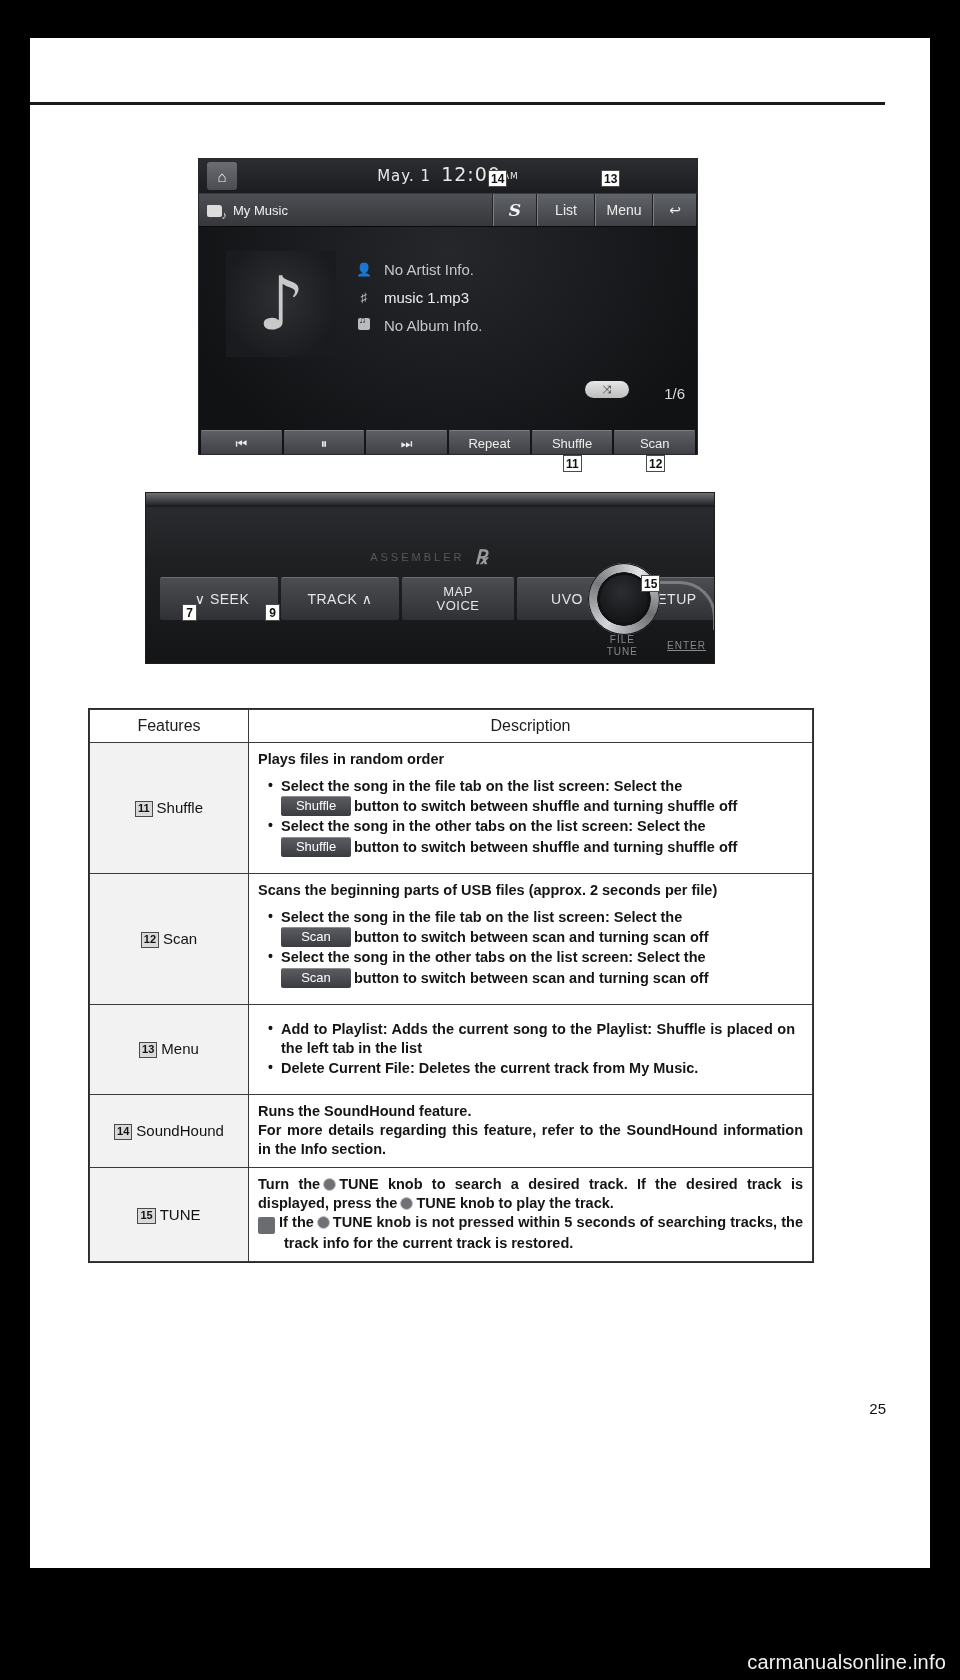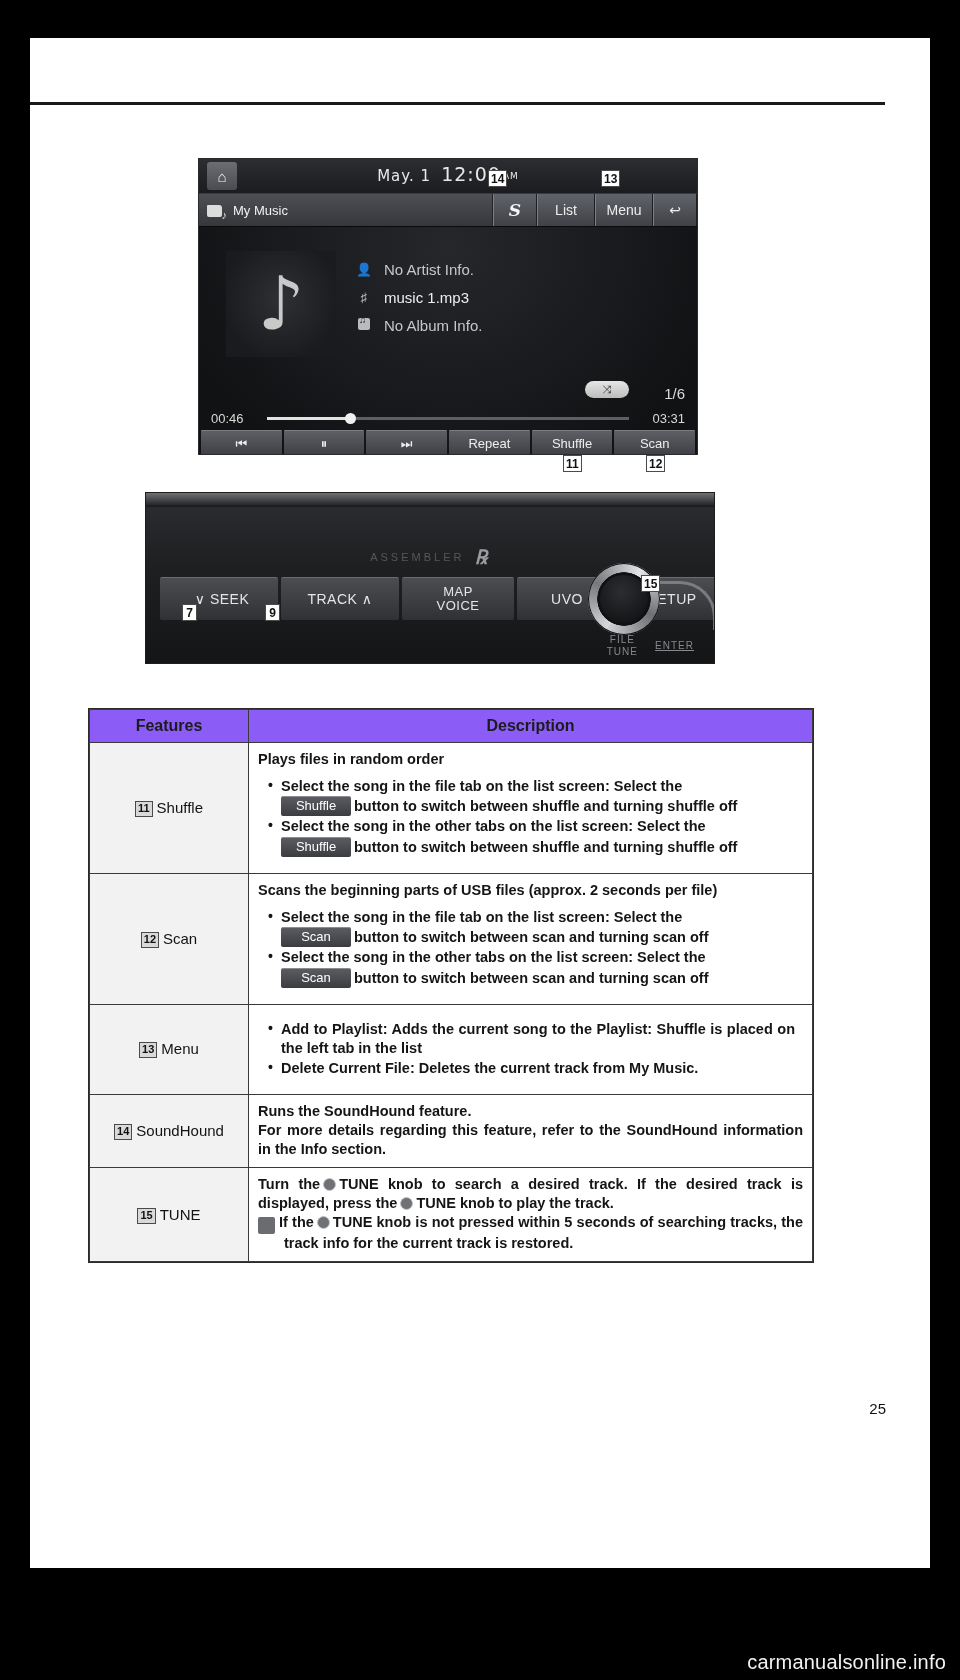--- a/index.html
+++ b/index.html
@@ -344,39 +344,39 @@
   }
   .fp-sublabel {
     position: absolute;
     color: #86888c;
     font-size: 10px;
     letter-spacing: 1px;
     text-align: center;
     line-height: 1.15;
   }
   .fp-sub-file  { right: 76px; bottom: 6px; }
-  .fp-sub-enter { right: 20px;  bottom: 12px; text-decoration: underline; }
+  .fp-sub-enter { right: 8px;  bottom: 12px; text-decoration: underline; }
 
   
   .tbl {
     position: absolute;
     left: 88px; top: 708px;
     width: 726px;
     border: 1.5px solid #2b2b2b;
     border-collapse: collapse;
     box-sizing: border-box;
   }
   .tbl table { width: 100%; border-collapse: collapse; }
   .tbl th, .tbl td {
     border: 1px solid #3a3a3a;
     vertical-align: middle;
   }
   .tbl thead th {
-    background: #8b5cf6;
-    font-weight: bold;
+    background: #ffffff;
+    font-weight: normal;
     font-size: 16px;
     color: #1c1c1c;
     padding: 7px 0;
     text-align: center;
   }
   .col-feat { width: 158px; }
   .cell-feat {
     background: #f2f2f2;
     text-align: center;
     font-size: 15px;
@@ -540,28 +540,20 @@
       </div>
       <div class="hu-meta-row">
         <span class="hu-mi"><span class="sq"></span></span>
         <span>No Album Info.</span>
       </div>
     </div>
 
     <div class="hu-shuffle-chip">⤨</div>
     <div class="hu-trackno">1/6</div>
 
-    <div class="hu-prog">
-      <span class="hu-time">00:46</span>
-      <span class="hu-bar">
-        <span class="fill"></span>
-        <span class="knob"></span>
-      </span>
-      <span class="hu-time right">03:31</span>
-    </div>
 
     <div class="hu-controls">
       <div class="hu-cbtn">⏮</div>
       <div class="hu-cbtn">⏸</div>
       <div class="hu-cbtn">⏭</div>
       <div class="hu-cbtn">Repeat</div>
       <div class="hu-cbtn">Shuffle</div>
       <div class="hu-cbtn">Scan</div>
     </div>
   </div>

